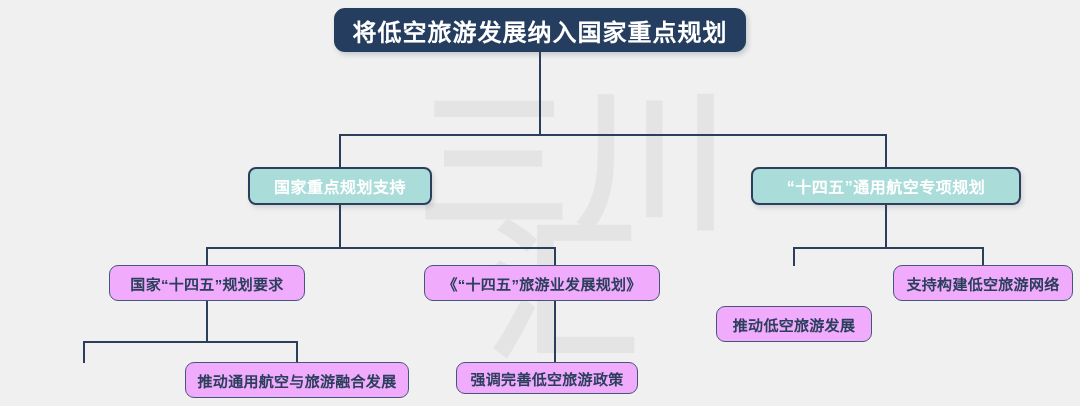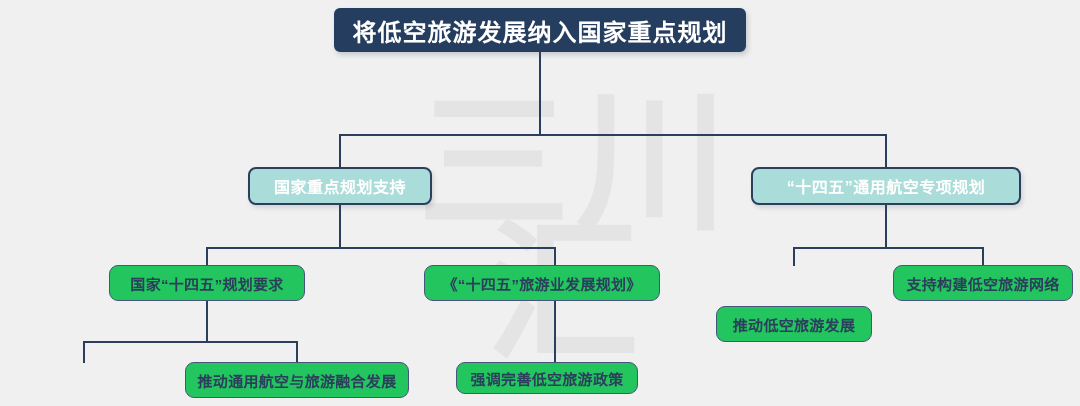--- a/index.html
+++ b/index.html
@@ -71,40 +71,40 @@
     box-sizing: border-box;
     text-align: center;
     white-space: nowrap;
     z-index: 2;
   }
 
   .node-root {
     background: #253d5e;
     color: #ffffff;
     border: 2px solid #253d5e;
-    border-radius: 6px;
+    border-radius: 11px;
     font-size: 24px;
     font-weight: 700;
     letter-spacing: 1px;
     box-shadow: 2px 3px 5px rgba(60, 70, 90, 0.22);
   }
 
   .node-level2 {
     background: #aadcd9;
     color: #ffffff;
     border: 2px solid #2b3f5c;
     border-radius: 8px;
     font-size: 16px;
     font-weight: 700;
     letter-spacing: 0.5px;
     box-shadow: 2px 3px 4px rgba(60, 70, 90, 0.16);
   }
 
   .node-leaf {
-    background: #22c55e;
+    background: #f0abfc;
     color: #2b3f5c;
     border: 1.6px solid #46567a;
     border-radius: 9px;
     font-size: 15px;
     font-weight: 700;
     letter-spacing: 0.3px;
   }
 </style>
 </head>
 <body>

